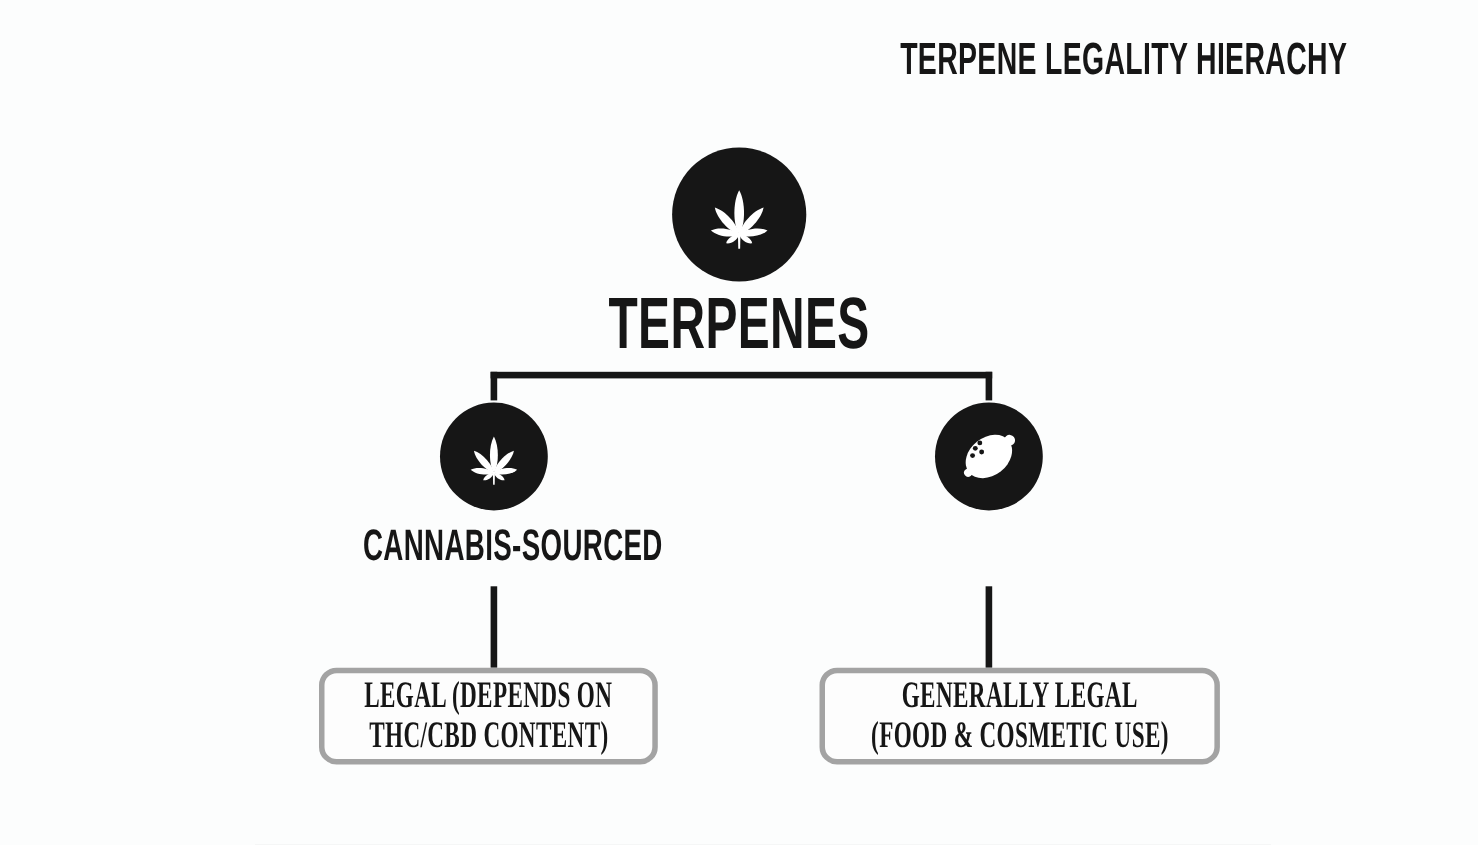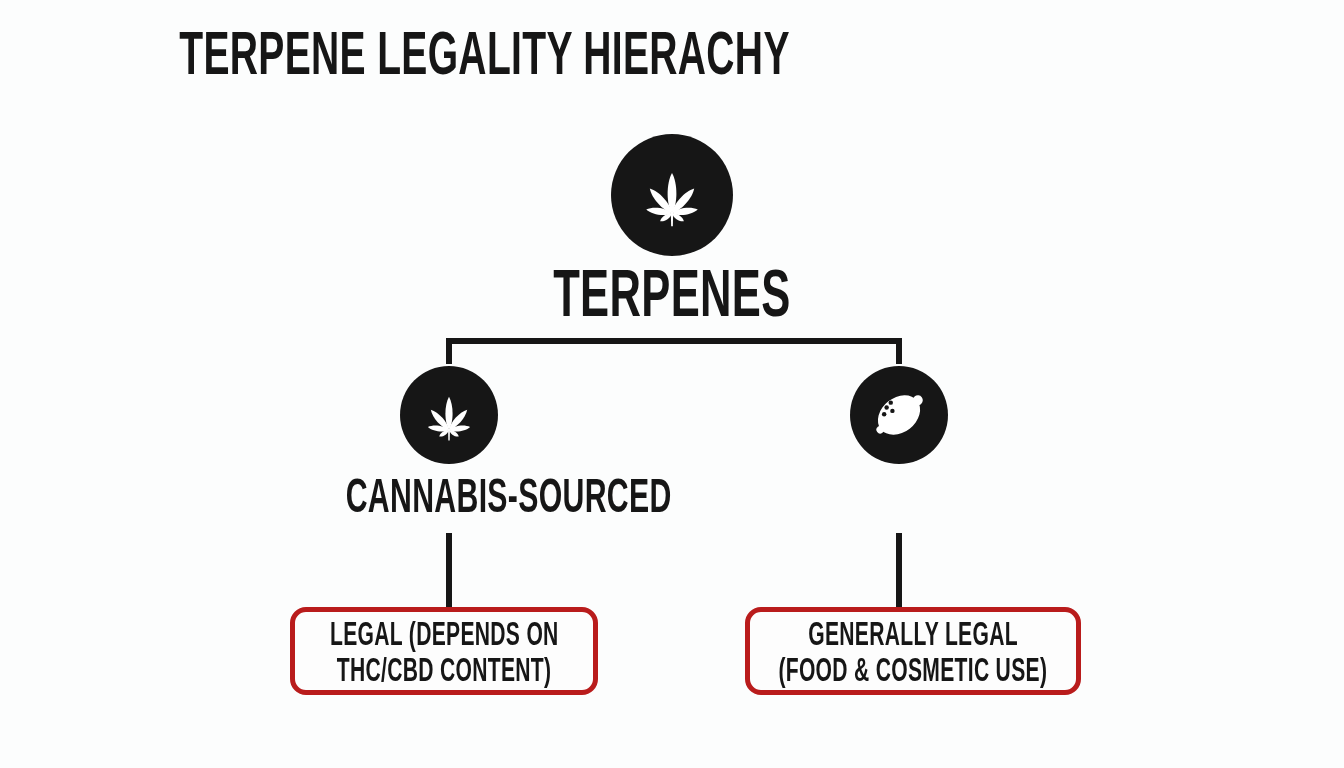--- a/index.html
+++ b/index.html
@@ -21,22 +21,22 @@
     transform-origin: center center;
     white-space: nowrap;
     font-weight: bold;
     letter-spacing: 0.5px;
   }
 
   .title-wrap {
     position: absolute;
     left: 0; top: 22px;
     width: 100%;
-    text-align: left;
-    font-size: 62px;
+    text-align: right;
+    font-size: 41px;
     line-height: 62px;
   }
 
   .node-circle {
     position: absolute;
     background: #161616;
     border-radius: 50%;
     display: flex;
     align-items: center;
     justify-content: center;
@@ -64,52 +64,53 @@
     border-top: 6px solid #161616;
     border-left: 6px solid #161616;
     border-right: 6px solid #161616;
   }
 
   .branch-label {
     position: absolute;
     top: 476px;
     width: 400px;
     text-align: center;
-    font-size: 48px;
+    font-size: 40px;
     line-height: 40px;
   }
   .branch-label.left  { left: 250px; }
   .branch-label.right { left: 700px; }
 
   .connector {
     position: absolute;
     top: 533px;
     width: 6px; height: 74px;
     background: #161616;
   }
   .connector.left  { left: 446px; }
   .connector.right { left: 896px; }
 
   .outcome-box {
     position: absolute;
     top: 607px;
     height: 88px;
-    border: 5px solid #b91c1c;
+    border: 5px solid #a3a3a3;
     border-radius: 16px;
     background: #fdfdfd;
     display: flex;
     flex-direction: column;
     align-items: center;
     justify-content: center;
     text-align: center;
     font-size: 34px;
     line-height: 36px;
+    font-family: Liberation Serif, serif;
   }
   .outcome-box.left  { left: 290px; width: 308px; }
-  .outcome-box.right { left: 745px; width: 336px; }
+  .outcome-box.right { left: 745px; width: 364px; }
   .outcome-box .condensed { transform: scaleX(0.62); }
 </style>
 </head>
 <body>
 
 <div class="canvas">
 
   <div class="title-wrap">
     <span class="condensed">TERPENE LEGALITY HIERACHY</span>
   </div>

